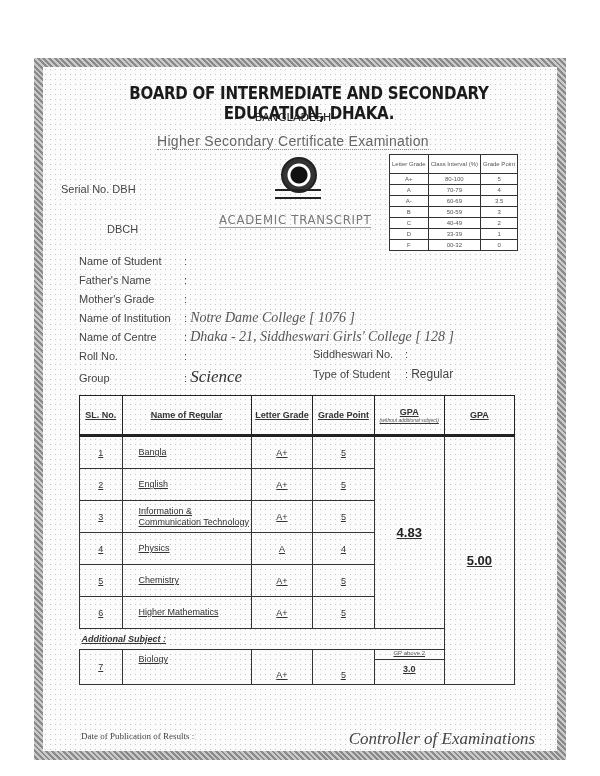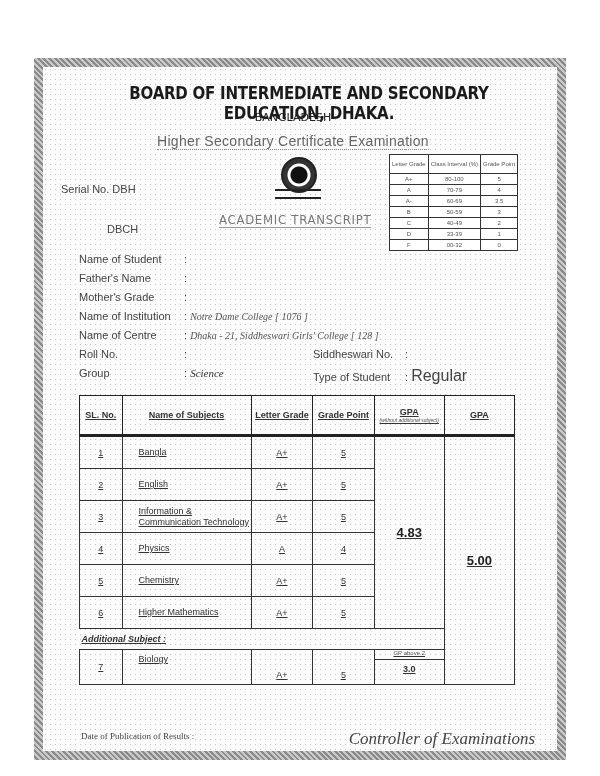--- a/index.html
+++ b/index.html
@@ -32,22 +32,22 @@
   .serial { left:18px; top:116px; font-size:11px; color:#444; }
   .serial2 { left:64px; top:156px; font-size:11px; color:#444; }
   .logo { left:238px; top:90px; width:32px; height:32px; border-radius:50%; border:2px solid #222; background:radial-gradient(circle, #111 0 8px, #fff 9px 11px, #333 12px); }
   .ribbon { left:232px; top:122px; width:46px; height:6px; border-top:2px solid #222; border-bottom:2px solid #222; }
   .transcript { left:176px; top:145px; font-size:13px; color:#777; letter-spacing:0.8px; border-bottom:1px solid #999; font-family:"DejaVu Sans", sans-serif; transform:scaleX(0.9); transform-origin:left; }
   .grade-table { left:346px; top:87px; border-collapse:collapse; font-size:6px; color:#555; background:#fff; }
   .grade-table td, .grade-table th { border:1px solid #333; text-align:center; padding:0 2px; height:10px; font-weight:normal; }
   .grade-table th { height:18px; line-height:7px; }
   .field { left:36px; font-size:11px; color:#444; }
   .field .lbl { display:inline-block; width:105px; }
-  .field .val { font-family:"Liberation Serif", serif; font-style:italic; font-size:10px; color:#555; }
-  .field .val.big { font-size:11px; color:#333; }
+  .field .val { font-family:"Liberation Serif", serif; font-style:italic; font-size:14px; color:#555; }
+  .field .val.big { font-size:17px; color:#333; }
   .field2 { left:270px; font-size:11px; color:#444; }
   .field2 .lbl { display:inline-block; width:92px; }
   .main-table { left:36px; top:328px; width:436px; border-collapse:collapse; font-size:9px; color:#333;text-decoration:underline; }
   .main-table th { border:1px solid #222; border-bottom:3px solid #222; height:36px; font-size:9px; font-weight:bold; color:#333; }
   .main-table td { border:1px solid #333; height:29px; text-align:center; }
   .main-table td.subj { text-align:left; padding-left:16px; line-height:11px; }
   .sub-note { display:block; font-size:5px; font-weight:normal; color:#555; font-style:italic; }
   .gpa-big { font-size:13px; font-weight:bold; color:#222; }
   .gp-above { font-size:6px; color:#555; border-bottom:1px solid #333; height:9px; }
   .footer-left { left:38px; top:664px; font-family:"Liberation Serif", serif; font-size:9px; color:#444; }
@@ -140,36 +140,36 @@
   <div class="abs field2" style="top:281px">
     <span class="lbl">Siddheswari No.</span><span>:</span>
     <span class="val"></span>
   </div>
   <div class="abs field" style="top:300px">
     <span class="lbl">Group</span><span>:</span>
     <span class="val big">Science</span>
   </div>
   <div class="abs field2" style="top:300px">
     <span class="lbl">Type of Student</span><span>:</span>
-    <span class="val big" style="font-size:16px">Regular</span>
+    <span class="val big" style="font-size:12px">Regular</span>
   </div>
 
   <table class="abs main-table">
     <colgroup>
         <col style="width:46px">
         <col style="width:136px">
         <col style="width:66px">
         <col style="width:66px">
         <col style="width:76px">
         <col style="width:76px">
       </colgroup>
     <tbody>
         <tr>
       <th>SL. No.</th>
-      <th>Name of Subjects</th>
+      <th>Name of Regular</th>
       <th>Letter Grade</th>
       <th>Grade Point</th>
       <th><span>GPA</span><span class="sub-note">(without additional subject)</span></th>
       <th>GPA</th>
     </tr>
     <tr>
       <td>1</td>
       <td class="subj">Bangla</td>
       <td>A+</td>
       <td>5</td>

